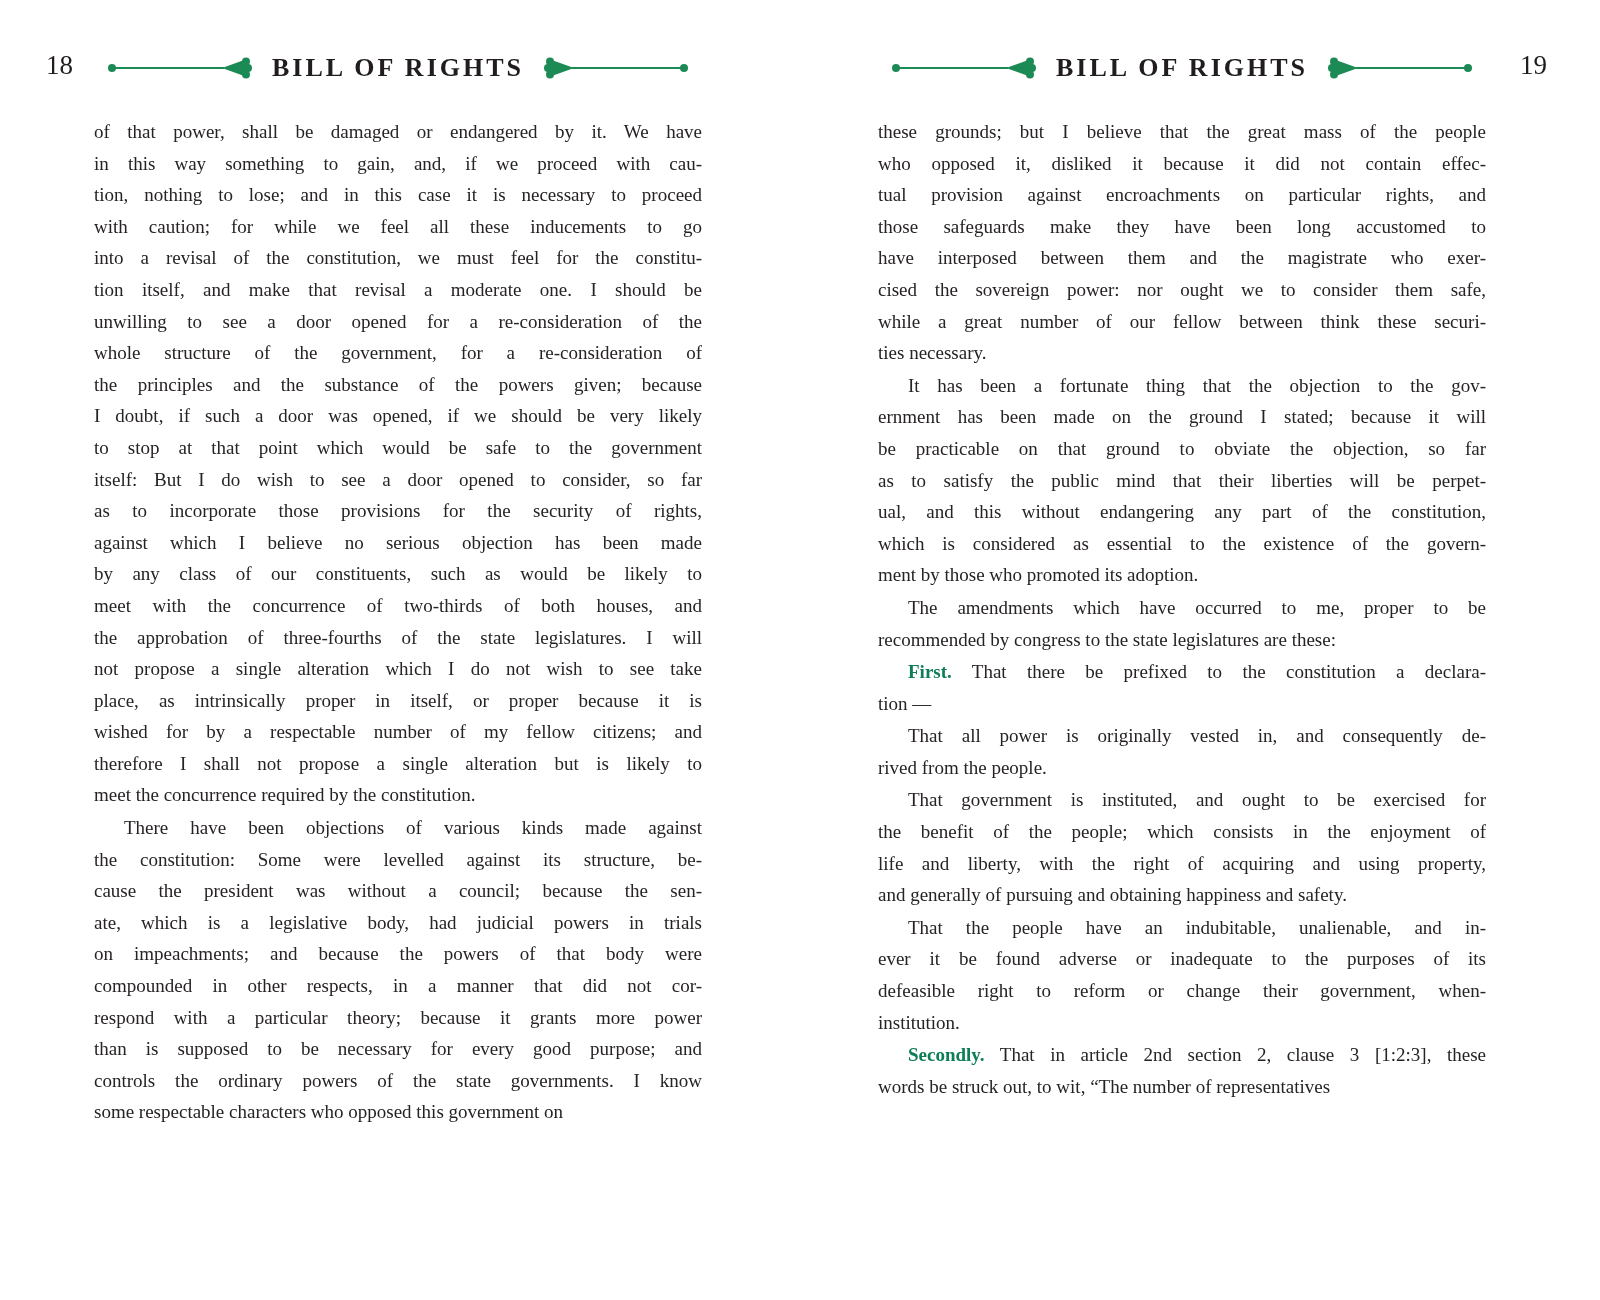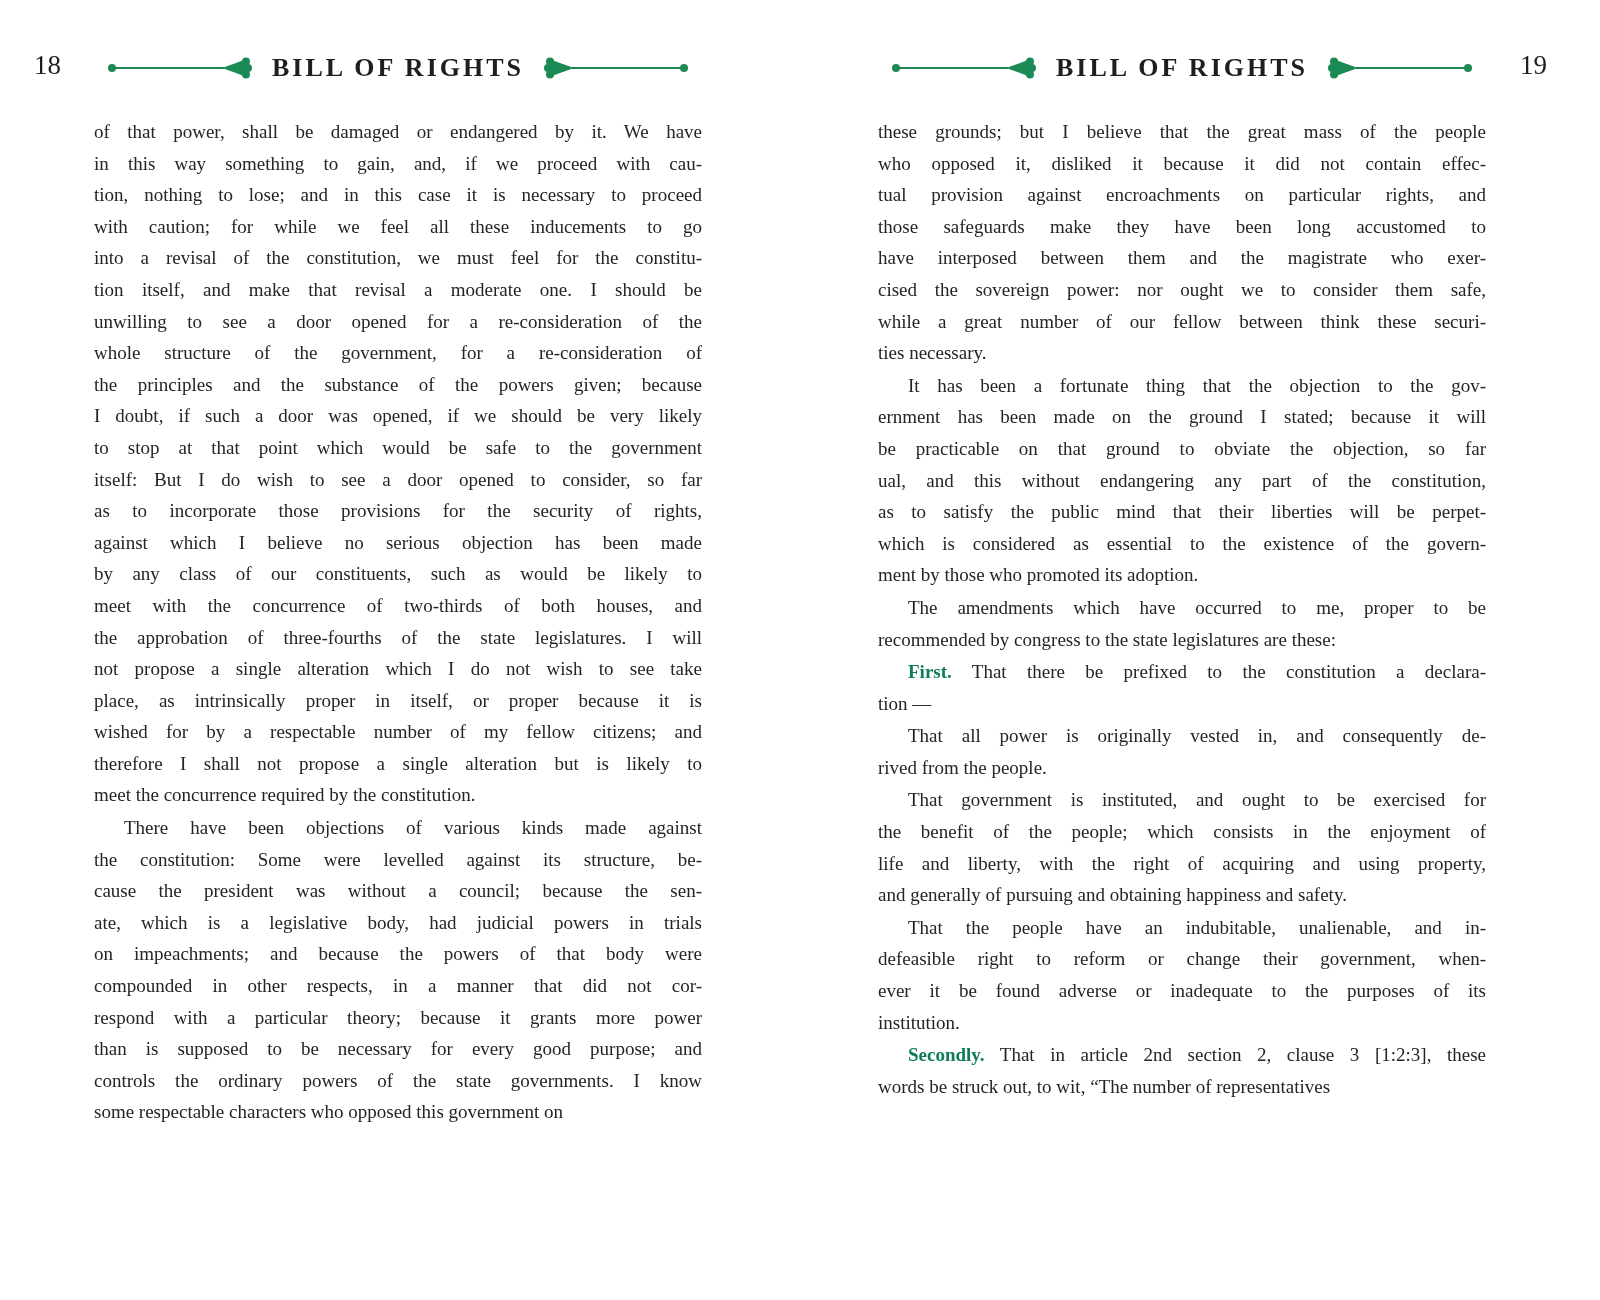--- a/index.html
+++ b/index.html
@@ -10,21 +10,21 @@
     overflow: hidden;
     font-family: "Liberation Serif", "DejaVu Serif", serif;
     color: var(--text, #272324);
   }
   .page-number {
     position: absolute;
     top: 50px;
     font-size: 27px;
     color: var(--title, #211d1e);
   }
-  #pn-left { left: 34px; text-align: right; }
+  #pn-left { left: 46px; text-align: right; }
   #pn-right { left: 1520px; }
   .page {
     position: absolute;
     top: 46px;
     width: 608px;
   }
   .page--left { left: 94px; }
   .page--right { left: 878px; }
   .page-header {
     height: 44px;
@@ -162,22 +162,22 @@
         <div class="line">those safeguards make they have been long accustomed to</div>
         <div class="line">have interposed between them and the magistrate who exer-</div>
         <div class="line">cised the sovereign power: nor ought we to consider them safe,</div>
         <div class="line">while a great number of our fellow between think these securi-</div>
         <div class="line last">ties necessary.</div>
       </div>
       <div class="para">
         <div class="line indent">It has been a fortunate thing that the objection to the gov-</div>
         <div class="line">ernment has been made on the ground I stated; because it will</div>
         <div class="line">be practicable on that ground to obviate the objection, so far</div>
+        <div class="line">as to satisfy the public mind that their liberties will be perpet-</div>
         <div class="line">ual, and this without endangering any part of the constitution,</div>
-        <div class="line">as to satisfy the public mind that their liberties will be perpet-</div>
         <div class="line">which is considered as essential to the existence of the govern-</div>
         <div class="line last">ment by those who promoted its adoption.</div>
       </div>
       <div class="para">
         <div class="line indent">The amendments which have occurred to me, proper to be</div>
         <div class="line last">recommended by congress to the state legislatures are these:</div>
       </div>
       <div class="para">
         <div class="line indent"><span class="lead">First.</span> That there be prefixed to the constitution a declara-</div>
         <div class="line last">tion —</div>
@@ -187,22 +187,22 @@
         <div class="line last">rived from the people.</div>
       </div>
       <div class="para">
         <div class="line indent">That government is instituted, and ought to be exercised for</div>
         <div class="line">the benefit of the people; which consists in the enjoyment of</div>
         <div class="line">life and liberty, with the right of acquiring and using property,</div>
         <div class="line last">and generally of pursuing and obtaining happiness and safety.</div>
       </div>
       <div class="para">
         <div class="line indent">That the people have an indubitable, unalienable, and in-</div>
+        <div class="line">ever it be found adverse or inadequate to the purposes of its</div>
         <div class="line">defeasible right to reform or change their government, when-</div>
-        <div class="line">ever it be found adverse or inadequate to the purposes of its</div>
         <div class="line last">institution.</div>
       </div>
       <div class="para">
         <div class="line indent"><span class="lead">Secondly.</span> That in article 2nd section 2, clause 3 [1:2:3], these</div>
         <div class="line last">words be struck out, to wit, “The number of representatives</div>
       </div>
     </div>
 </section>
 
 </body></html>

